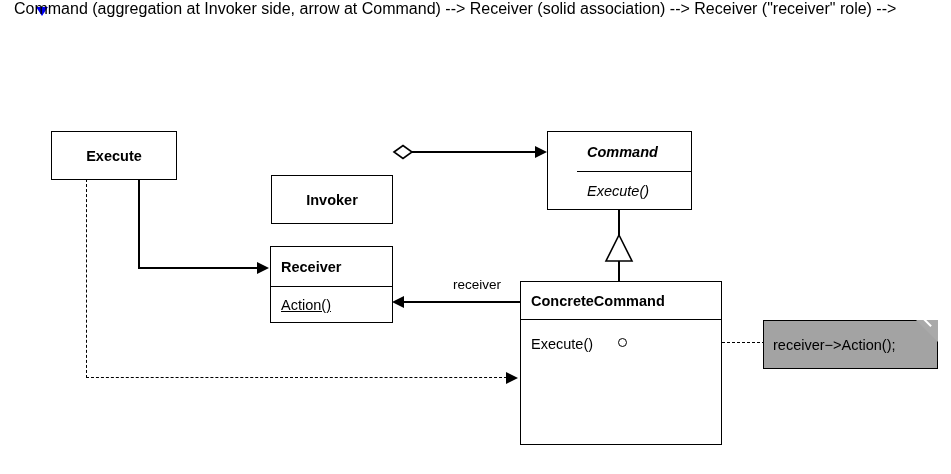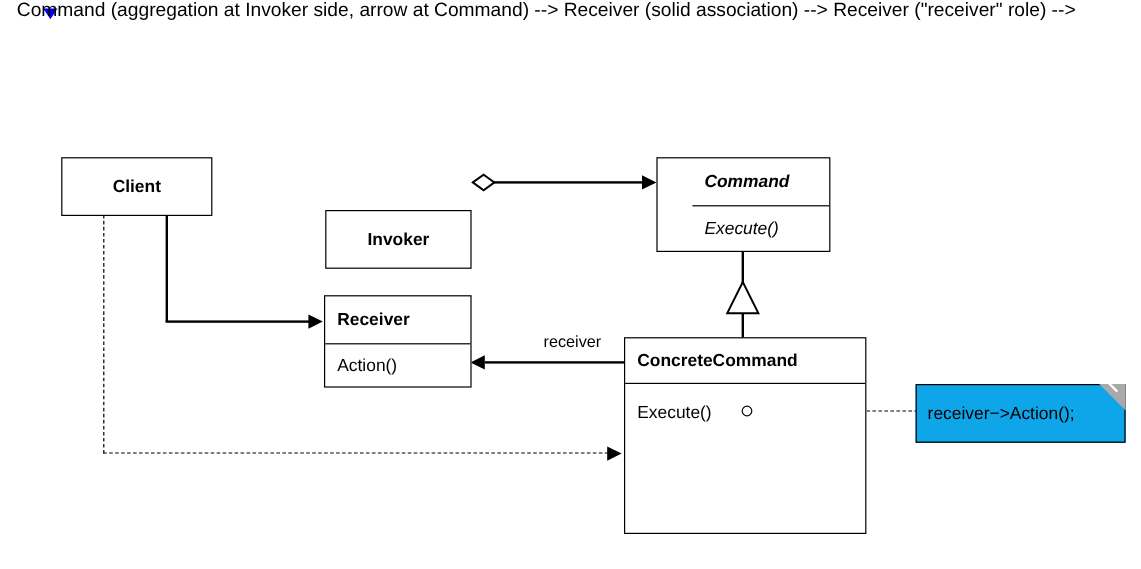--- a/index.html
+++ b/index.html
@@ -78,21 +78,21 @@
     padding-left: 10px;
   }
   .name-bold { font-weight: bold; }
   .name-italic { font-style: italic; }
 
   
   .uml-note {
     position: absolute;
     box-sizing: border-box;
     border: 1.6px solid #000000;
-    background: #0ea5e9;
+    background: #a3a3a3;
     z-index: 5;
     display: flex;
     align-items: center;
     padding-left: 9px;
     font-size: 14.5px;
     color: #000000;
     white-space: nowrap;
   }
   .note-fold {
     position: absolute;
@@ -223,38 +223,38 @@
     <div class="edge-label" style="left:437px; top:277px;">receiver</div>
 
     
     <div class="dash-h" style="left:613px; top:342px; width:138px;"></div>
     <div class="small-circle" style="left:604px; top:338px;"></div>
 
     
 
     
     <div class="uml-box" style="left:37px; top:131px; width:126px; height:49px;">
-      <div class="uml-compartment comp-center name-bold" style="height:100%;">Client</div>
+      <div class="uml-compartment comp-center name-bold" style="height:100%;">Execute</div>
     </div>
 
     
     <div class="uml-box" style="left:257px; top:131px; width:122px; height:49px;margin-top:44px;">
       <div class="uml-compartment comp-center name-bold" style="height:100%;">Invoker</div>
     </div>
 
     
     <div class="uml-box" style="left:533px; top:131px; width:145px; height:79px;padding-left:29px;">
       <div class="uml-compartment comp-left name-bold name-italic" style="height:39px;">Command</div>
       <div class="uml-compartment comp-left name-italic" style="height:38px;">Execute()</div>
     </div>
 
     
     <div class="uml-box" style="left:256px; top:246px; width:123px; height:77px;">
       <div class="uml-compartment comp-left name-bold" style="height:39px;">Receiver</div>
-      <div class="uml-compartment comp-left" style="height:36px;">Action()</div>
+      <div class="uml-compartment comp-left" style="height:36px;text-decoration:underline;">Action()</div>
     </div>
 
     
     <div class="uml-box" style="left:506px; top:281px; width:202px; height:164px;">
       <div class="uml-compartment comp-left name-bold" style="height:37px;">ConcreteCommand</div>
       <div class="uml-compartment comp-left" style="height:48px;">Execute()</div>
     </div>
 
     
     <div class="uml-note" style="left:749px; top:320px; width:175px; height:49px;">

